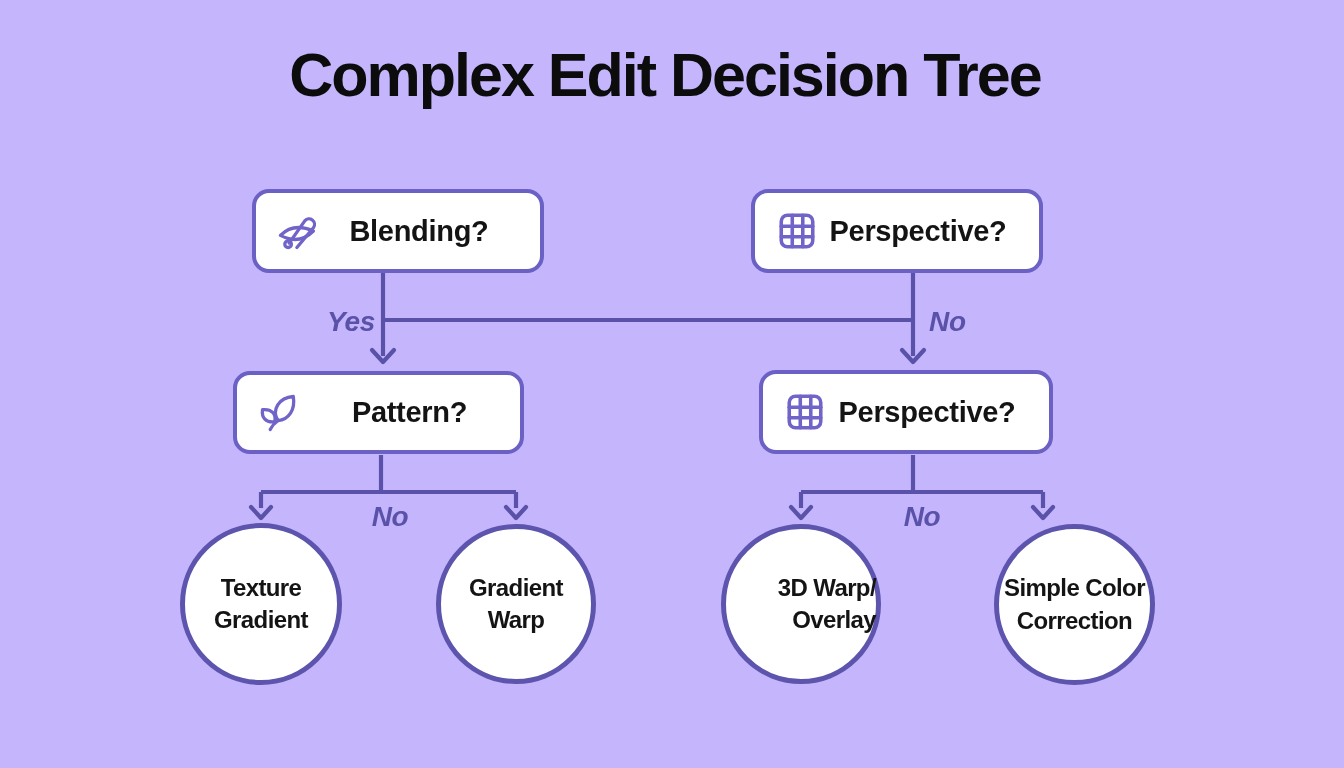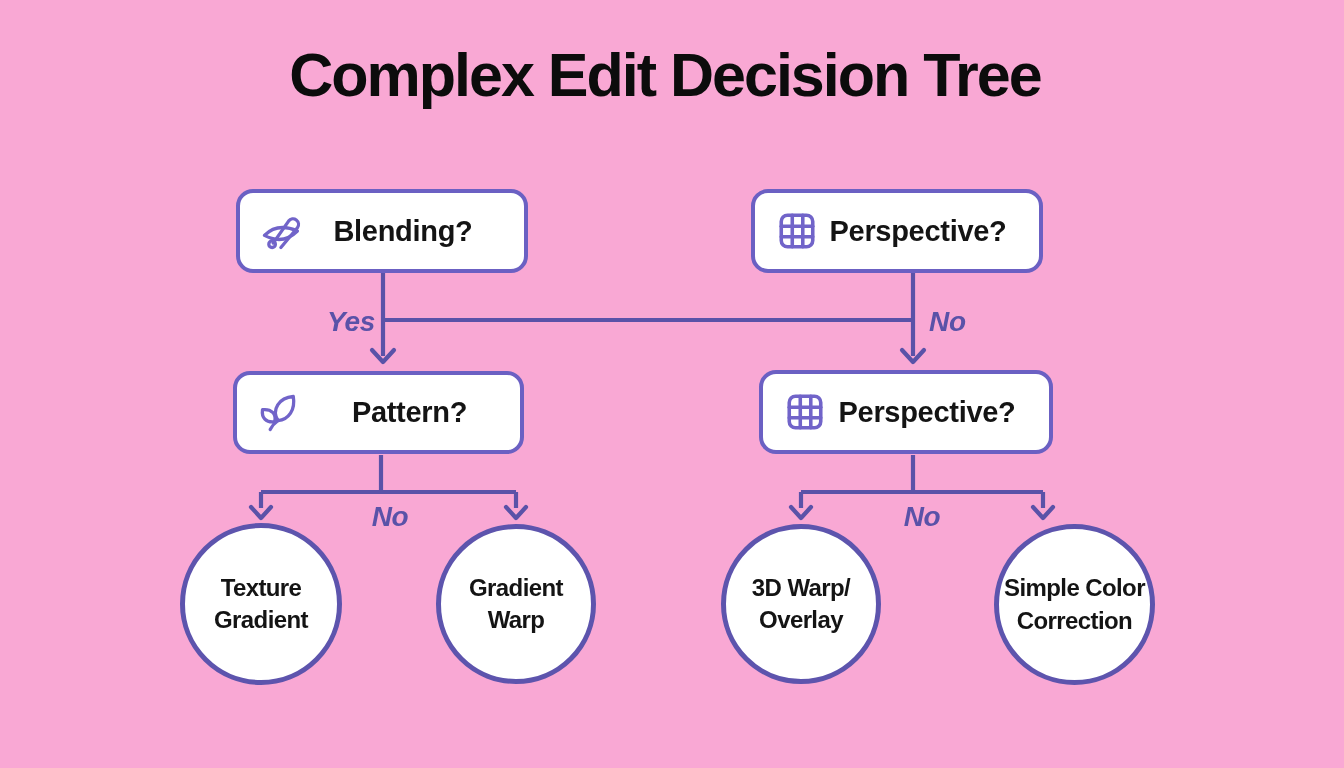--- a/index.html
+++ b/index.html
@@ -1,19 +1,19 @@
 <!DOCTYPE html>
 <html><head>
 <meta charset="utf-8">
 <style>
   * { margin: 0; padding: 0; box-sizing: border-box; }
   html, body { width: 1344px; height: 768px; background: #fdfeff; overflow: hidden; }
   body { font-family: "Liberation Sans", sans-serif; }
 
-  .stage { position: relative; width: 1344px; height: 768px; background: #f9a8d4; }
+  .stage { position: relative; width: 1344px; height: 768px; background: #c4b5fd; }
 
   .title {
     position: absolute; top: 40px; left: 0; width: 1330px;
     text-align: center; font-size: 61px; font-weight: 700;
     letter-spacing: -2px; color: #0c0c0c; line-height: 1.15;
   }
 
   svg.connectors { position: absolute; left: 0; top: 0; z-index: 1; }
 
   .qbox {
@@ -74,21 +74,21 @@
 
       <path d="M913 455 L913 492"></path>
       <path d="M801 492 L1043 492"></path>
       <path d="M801 492 L801 508"></path>
       <polyline points="791,507 801,518 811,507" stroke-linecap="round" stroke-linejoin="round"></polyline>
       <path d="M1043 492 L1043 508"></path>
       <polyline points="1033,507 1043,518 1053,507" stroke-linecap="round" stroke-linejoin="round"></polyline>
     </g>
   </svg>
 
-  <div class="qbox" style="left:236px; top:189px; width:292px; height:84px;">
+  <div class="qbox" style="left:252px; top:189px; width:292px; height:84px;">
     <span class="icon">
       <svg width="44" height="44" viewBox="0 0 40 40" stroke="#7164c9" stroke-width="3" fill="none" stroke-linecap="round" stroke-linejoin="round">
         <path d="M4 24 Q16 12 34 20 Q21 33 4 24 Z"></path>
         <path d="M12 31 L26 11 a5 5 0 0 1 8 6 L19 35"></path>
         <circle cx="11" cy="32" r="3"></circle>
       </svg>
     </span>
     <span class="qlabel">Blending?</span>
   </div>
 
@@ -137,21 +137,21 @@
   <div class="leaf-circle" style="left:180px; top:523px; width:162px; height:162px;">
     <span class="cline">Texture</span>
     <span class="cline">Gradient</span>
   </div>
 
   <div class="leaf-circle" style="left:436px; top:524px; width:160px; height:160px;">
     <span class="cline">Gradient</span>
     <span class="cline">Warp</span>
   </div>
 
-  <div class="leaf-circle" style="left:721px; top:524px; width:160px; height:160px;">
+  <div class="leaf-circle" style="left:721px; top:524px; width:160px; height:160px;align-items:flex-end;">
     <span class="cline">3D Warp/</span>
     <span class="cline">Overlay</span>
   </div>
 
   <div class="leaf-circle" style="left:994px; top:524px; width:161px; height:161px;">
     <span class="cline">Simple Color</span>
     <span class="cline">Correction</span>
   </div>
 
 </div>

